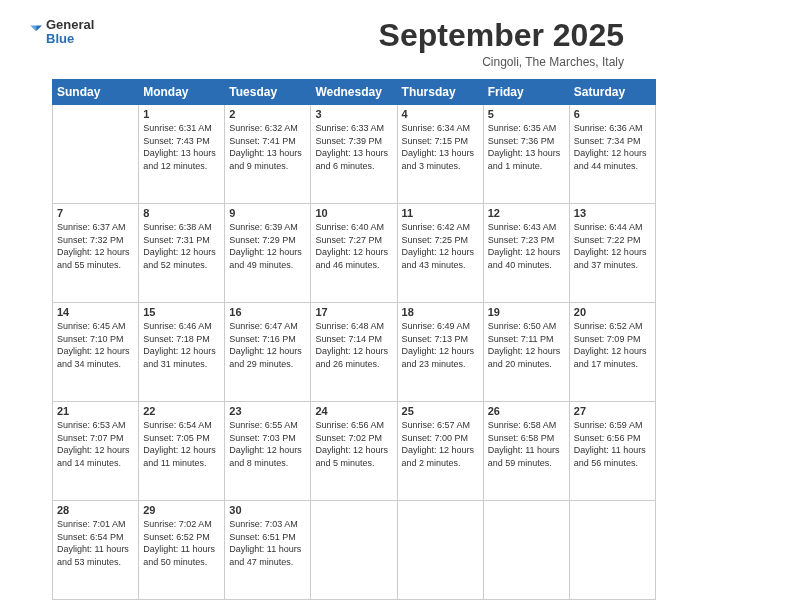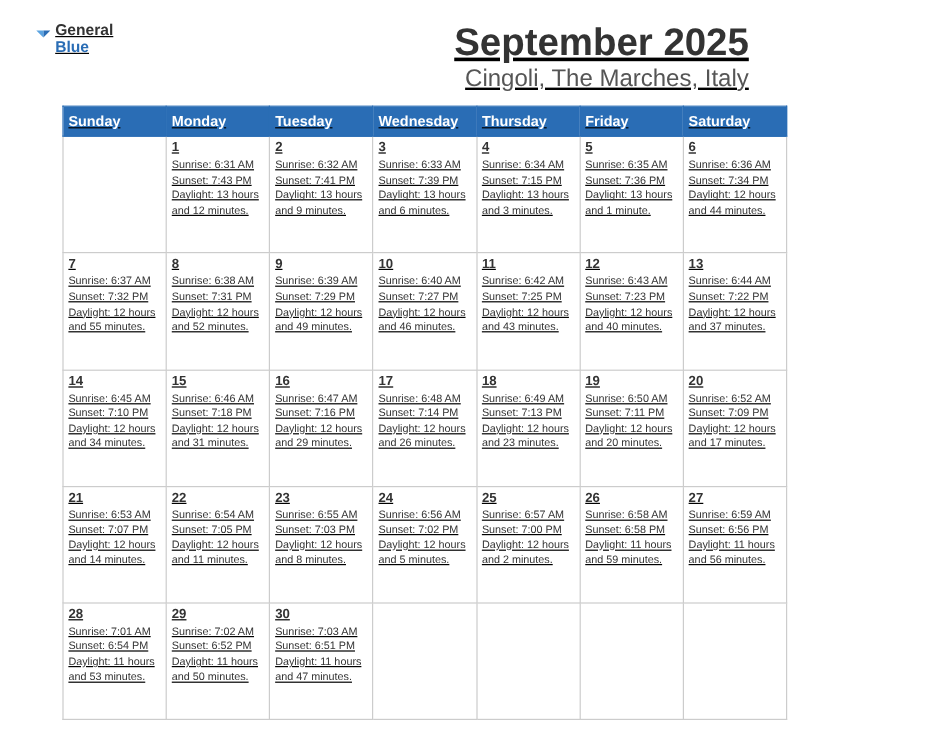--- a/index.html
+++ b/index.html
@@ -9,21 +9,20 @@
       font-family: Arial, sans-serif;
       background: #fff;
       overflow: hidden;
     }
     .page {
       width: 644px;
       height: 612px;
       padding: 18px 20px 12px 20px;
       display: flex;
       flex-direction: column;
-      text-decoration: underline;
     }
     .header {
       display: flex;
       justify-content: space-between;
       align-items: flex-start;
       margin-bottom: 10px;
     }
     .logo {
       display: flex;
       align-items: center;
@@ -46,21 +45,21 @@
     .title-block {
       text-align: right;
     }
     .month-title {
       font-size: 32px;
       font-weight: bold;
       color: #333;
       line-height: 1.1;
     }
     .subtitle {
-      font-size: 20px;
+      font-size: 12px;
       color: #555;
       margin-top: 2px;
     }
     .calendar {
       flex: 1;
       border: 1px solid #ccc;
       border-collapse: collapse;
       width: 100%;
       table-layout: fixed;
       margin-left: 32px;

